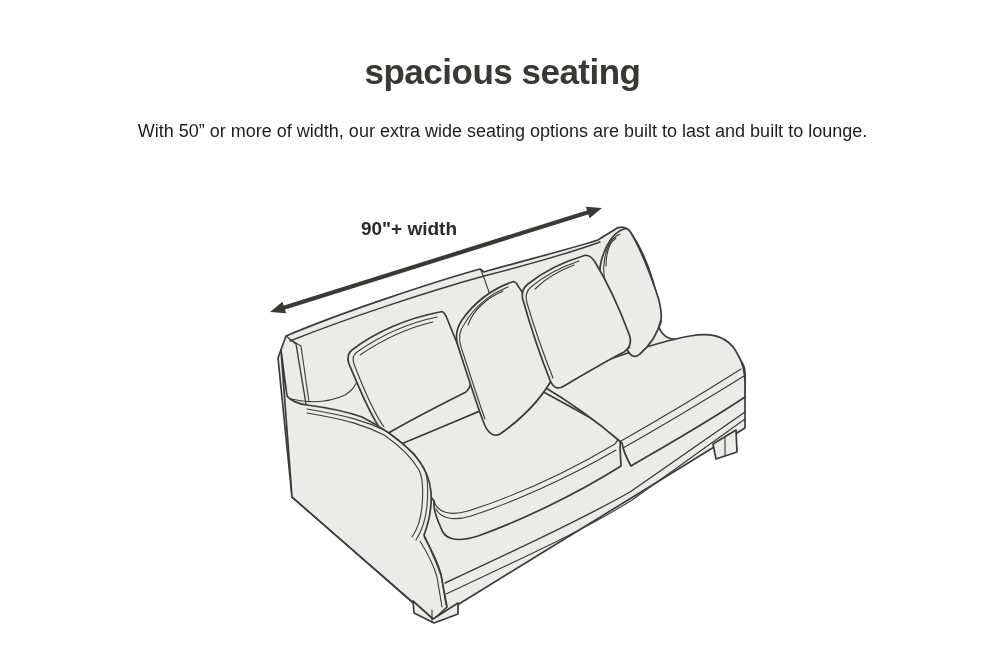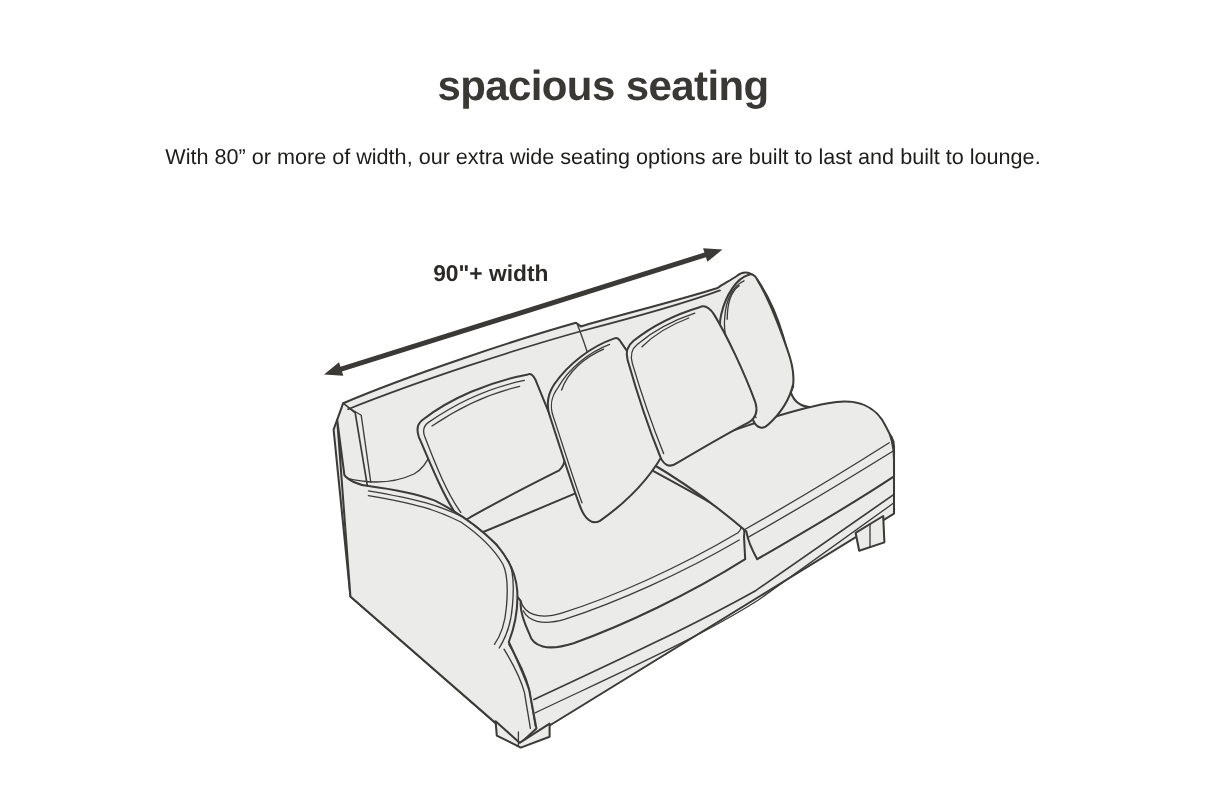--- a/index.html
+++ b/index.html
@@ -46,21 +46,21 @@
   .arrowline{stroke:#3a3935;stroke-width:4.2;stroke-linecap:butt;}
   .arrowhead{fill:#3a3935;stroke:none;}
 </style>
 </head>
 <body>
 
 <div class="page">
 
   <h1 class="page-title">spacious seating</h1>
 
-  <p class="page-desc"><span>With 80” or more of width, our extra wide seating options are built to last and built to lounge.</span><br>
+  <p class="page-desc"><span>With 50” or more of width, our extra wide seating options are built to last and built to lounge.</span><br>
   </p>
 
   <svg class="art" width="1005" height="671" viewBox="0 0 1005 671" xmlns="http://www.w3.org/2000/svg">
     <g>
 
       <path class="fillshape" d="
         M 286,336
         L 278,358
         L 292,497
         L 433,620

